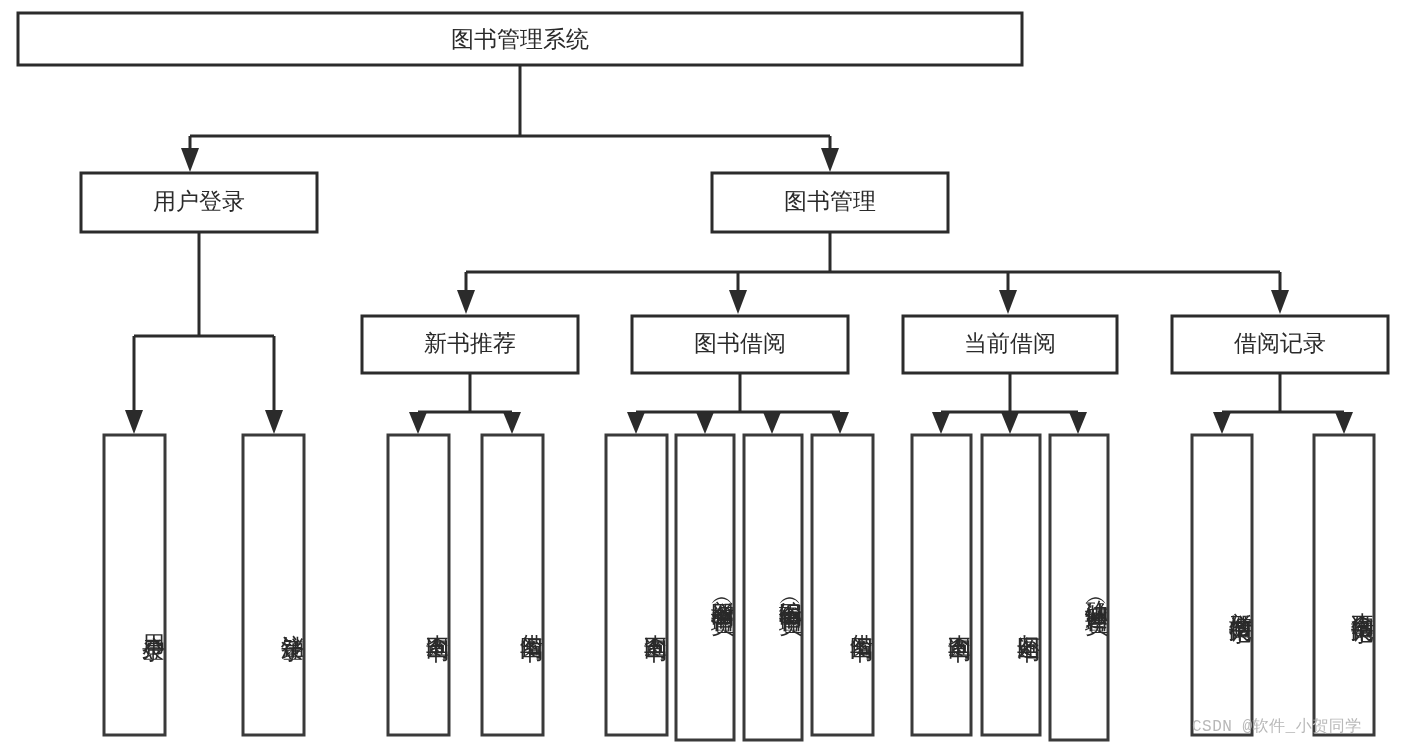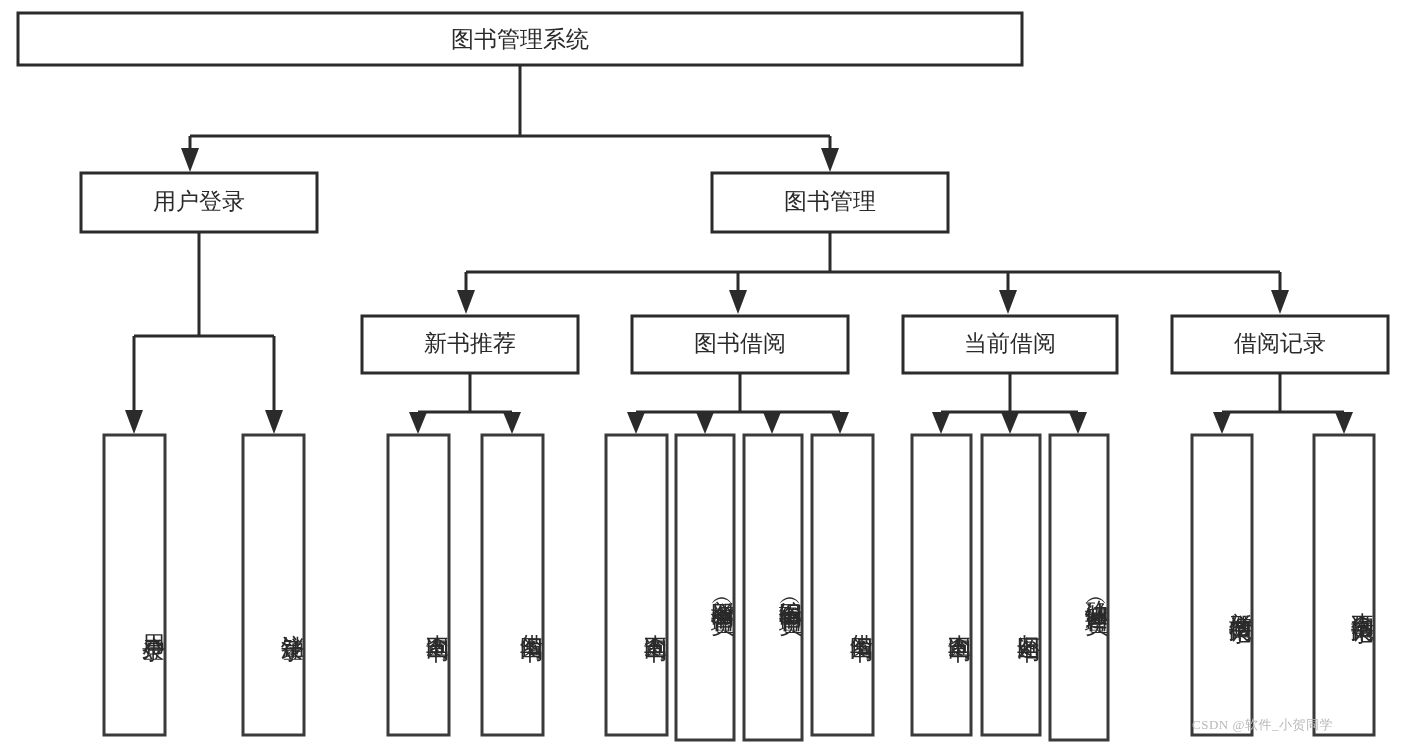--- a/index.html
+++ b/index.html
@@ -66,22 +66,22 @@
     line-height: 1.0;
     color: #2a2a2a;
     letter-spacing: 2px;
     white-space: nowrap;
     pointer-events: none;
   }
   .watermark {
     position: absolute;
     left: 1192px;
     top: 716px;
-    font-family: Liberation Serif, serif;
-    font-size: 13px;
+    font-family: Liberation Mono, monospace;
+    font-size: 16px;
     color: #b8b8b8;
     white-space: nowrap;
     letter-spacing: 0.5px;
   }
 </style>
 </head>
 <body>
 
 <div id="diagram-root">
 

